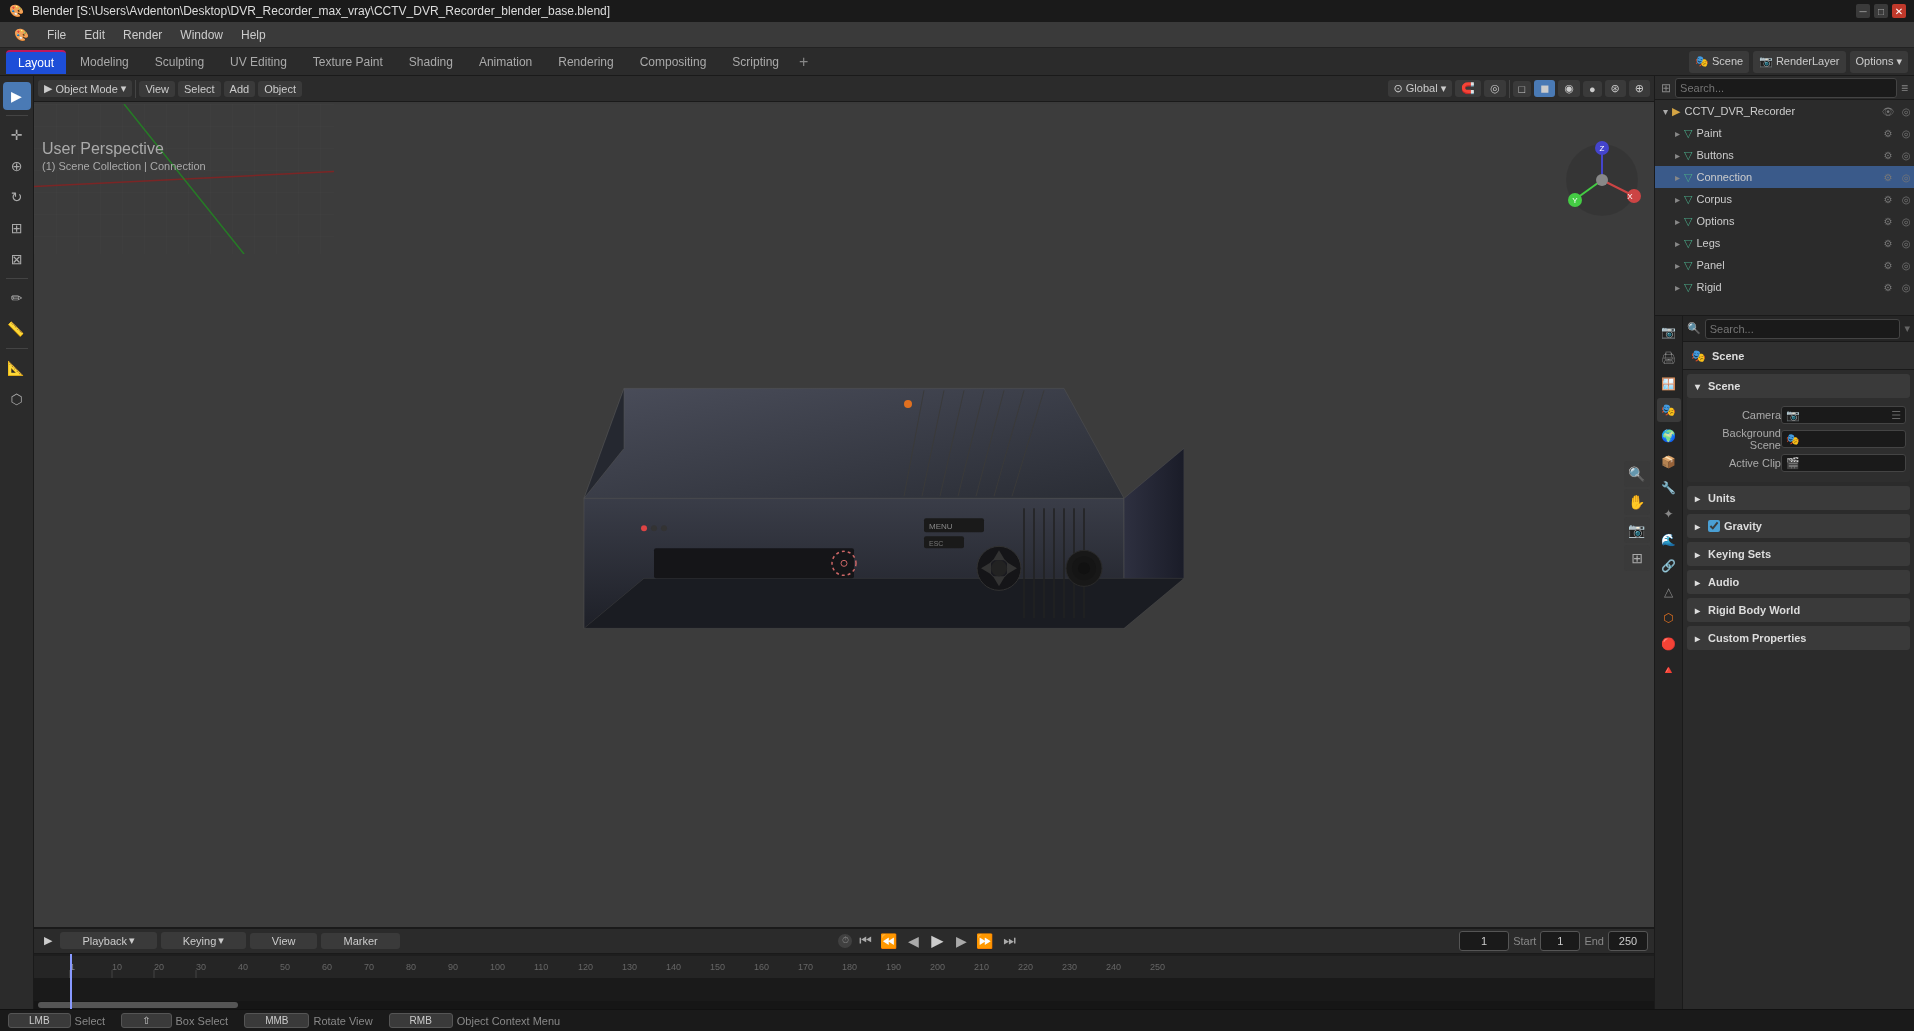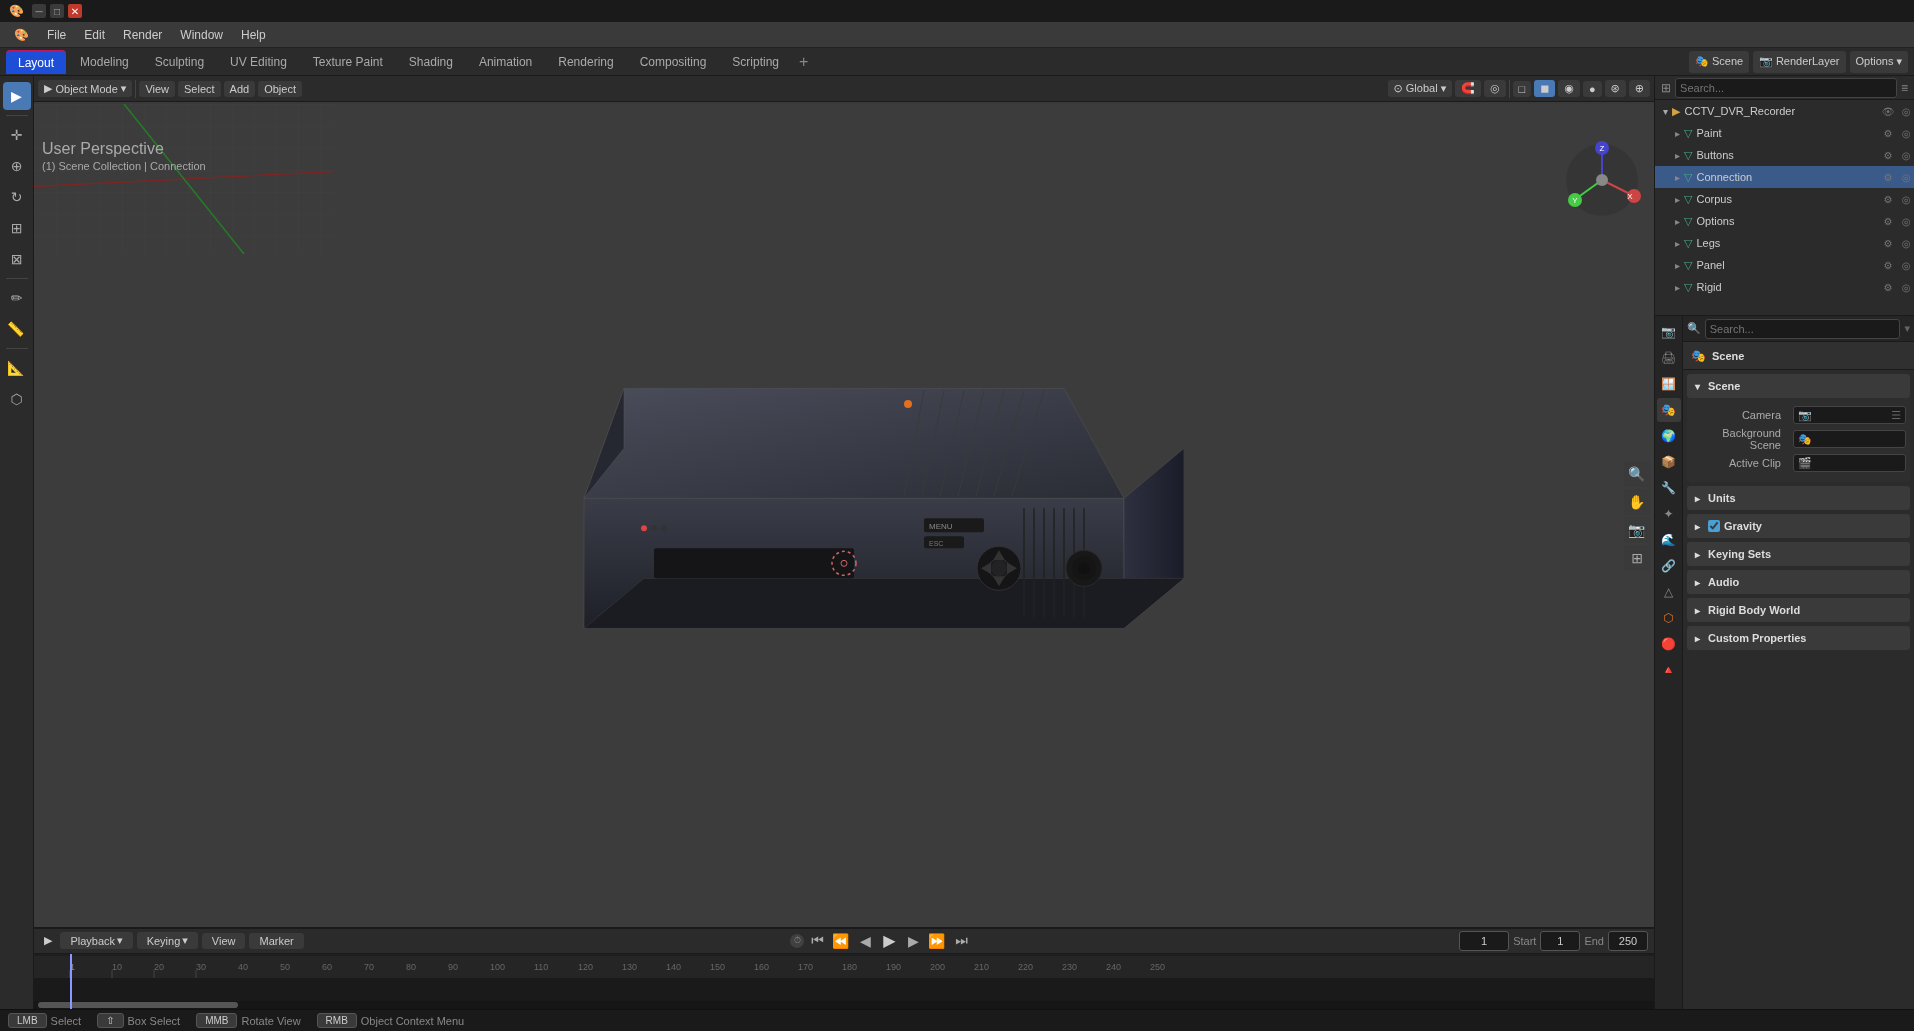--- a/index.html
+++ b/index.html
@@ -357,21 +357,21 @@
     }
     .props-section-content {
       padding: 6px 4px;
       background: #2e2e2e;
       border-radius: 0 0 3px 3px;
     }
     .props-row {
       height: 22px;
       display: flex;
       align-items: center;
-      gap: 12px;
+      gap: 0;
       margin-bottom: 2px;
     }
     .props-label {
       color: #aaa;
       font-size: 11px;
       width: 90px;
       text-align: right;
       flex-shrink: 0;
     }
     .props-value {
@@ -399,21 +399,21 @@
     #timeline-header {
       height: 26px;
       background: #2b2b2b;
       display: flex;
       align-items: center;
       padding: 0 6px;
       gap: 6px;
       border-bottom: 1px solid #1a1a1a;
     }
     .timeline-btn {
-      padding: 2px 10px;
+      padding: 2px 22px;
       background: #3a3a3a;
       border-radius: 3px;
       color: #ccc;
       font-size: 11px;
       cursor: pointer;
       display: flex;
       align-items: center;
       gap: 2px;
     }
     .tc-btn {
@@ -452,21 +452,21 @@
       display: flex;
       align-items: center;
       gap: 4px;
       color: #888;
       font-size: 11px;
     }
     .status-key {
       background: #3a3a3a;
       border: 1px solid #555;
       border-radius: 3px;
-      padding: 1px 8px;
+      padding: 1px 20px;
       color: #ccc;
       font-size: 10px;
     }
     .overlay-btn {
       height: 22px;
       padding: 0 6px;
       background: #3a3a3a;
       border-radius: 3px;
       color: #ccc;
       font-size: 11px;
@@ -559,20 +559,21 @@
       background: #555;
       border-radius: 3px;
       margin-left: 4px;
     }
   </style>
 </head>
 <body>
 
 <div id="titlebar">
   <div id="titlebar-icon">🎨</div>
+  <div id="titlebar-title">Blender [S:\Users\Avdenton\Desktop\DVR_Recorder_max_vray\CCTV_DVR_Recorder_blender_base.blend]</div>
   <div id="titlebar-controls">
     <div class="titlebar-btn">─</div>
     <div class="titlebar-btn">□</div>
     <div class="titlebar-btn" style="background:#c0392b;color:#fff">✕</div>
   </div>
 </div>
 
 <div id="menubar">
   <div class="menu-item">🎨</div>
   <div class="menu-item">File</div>

